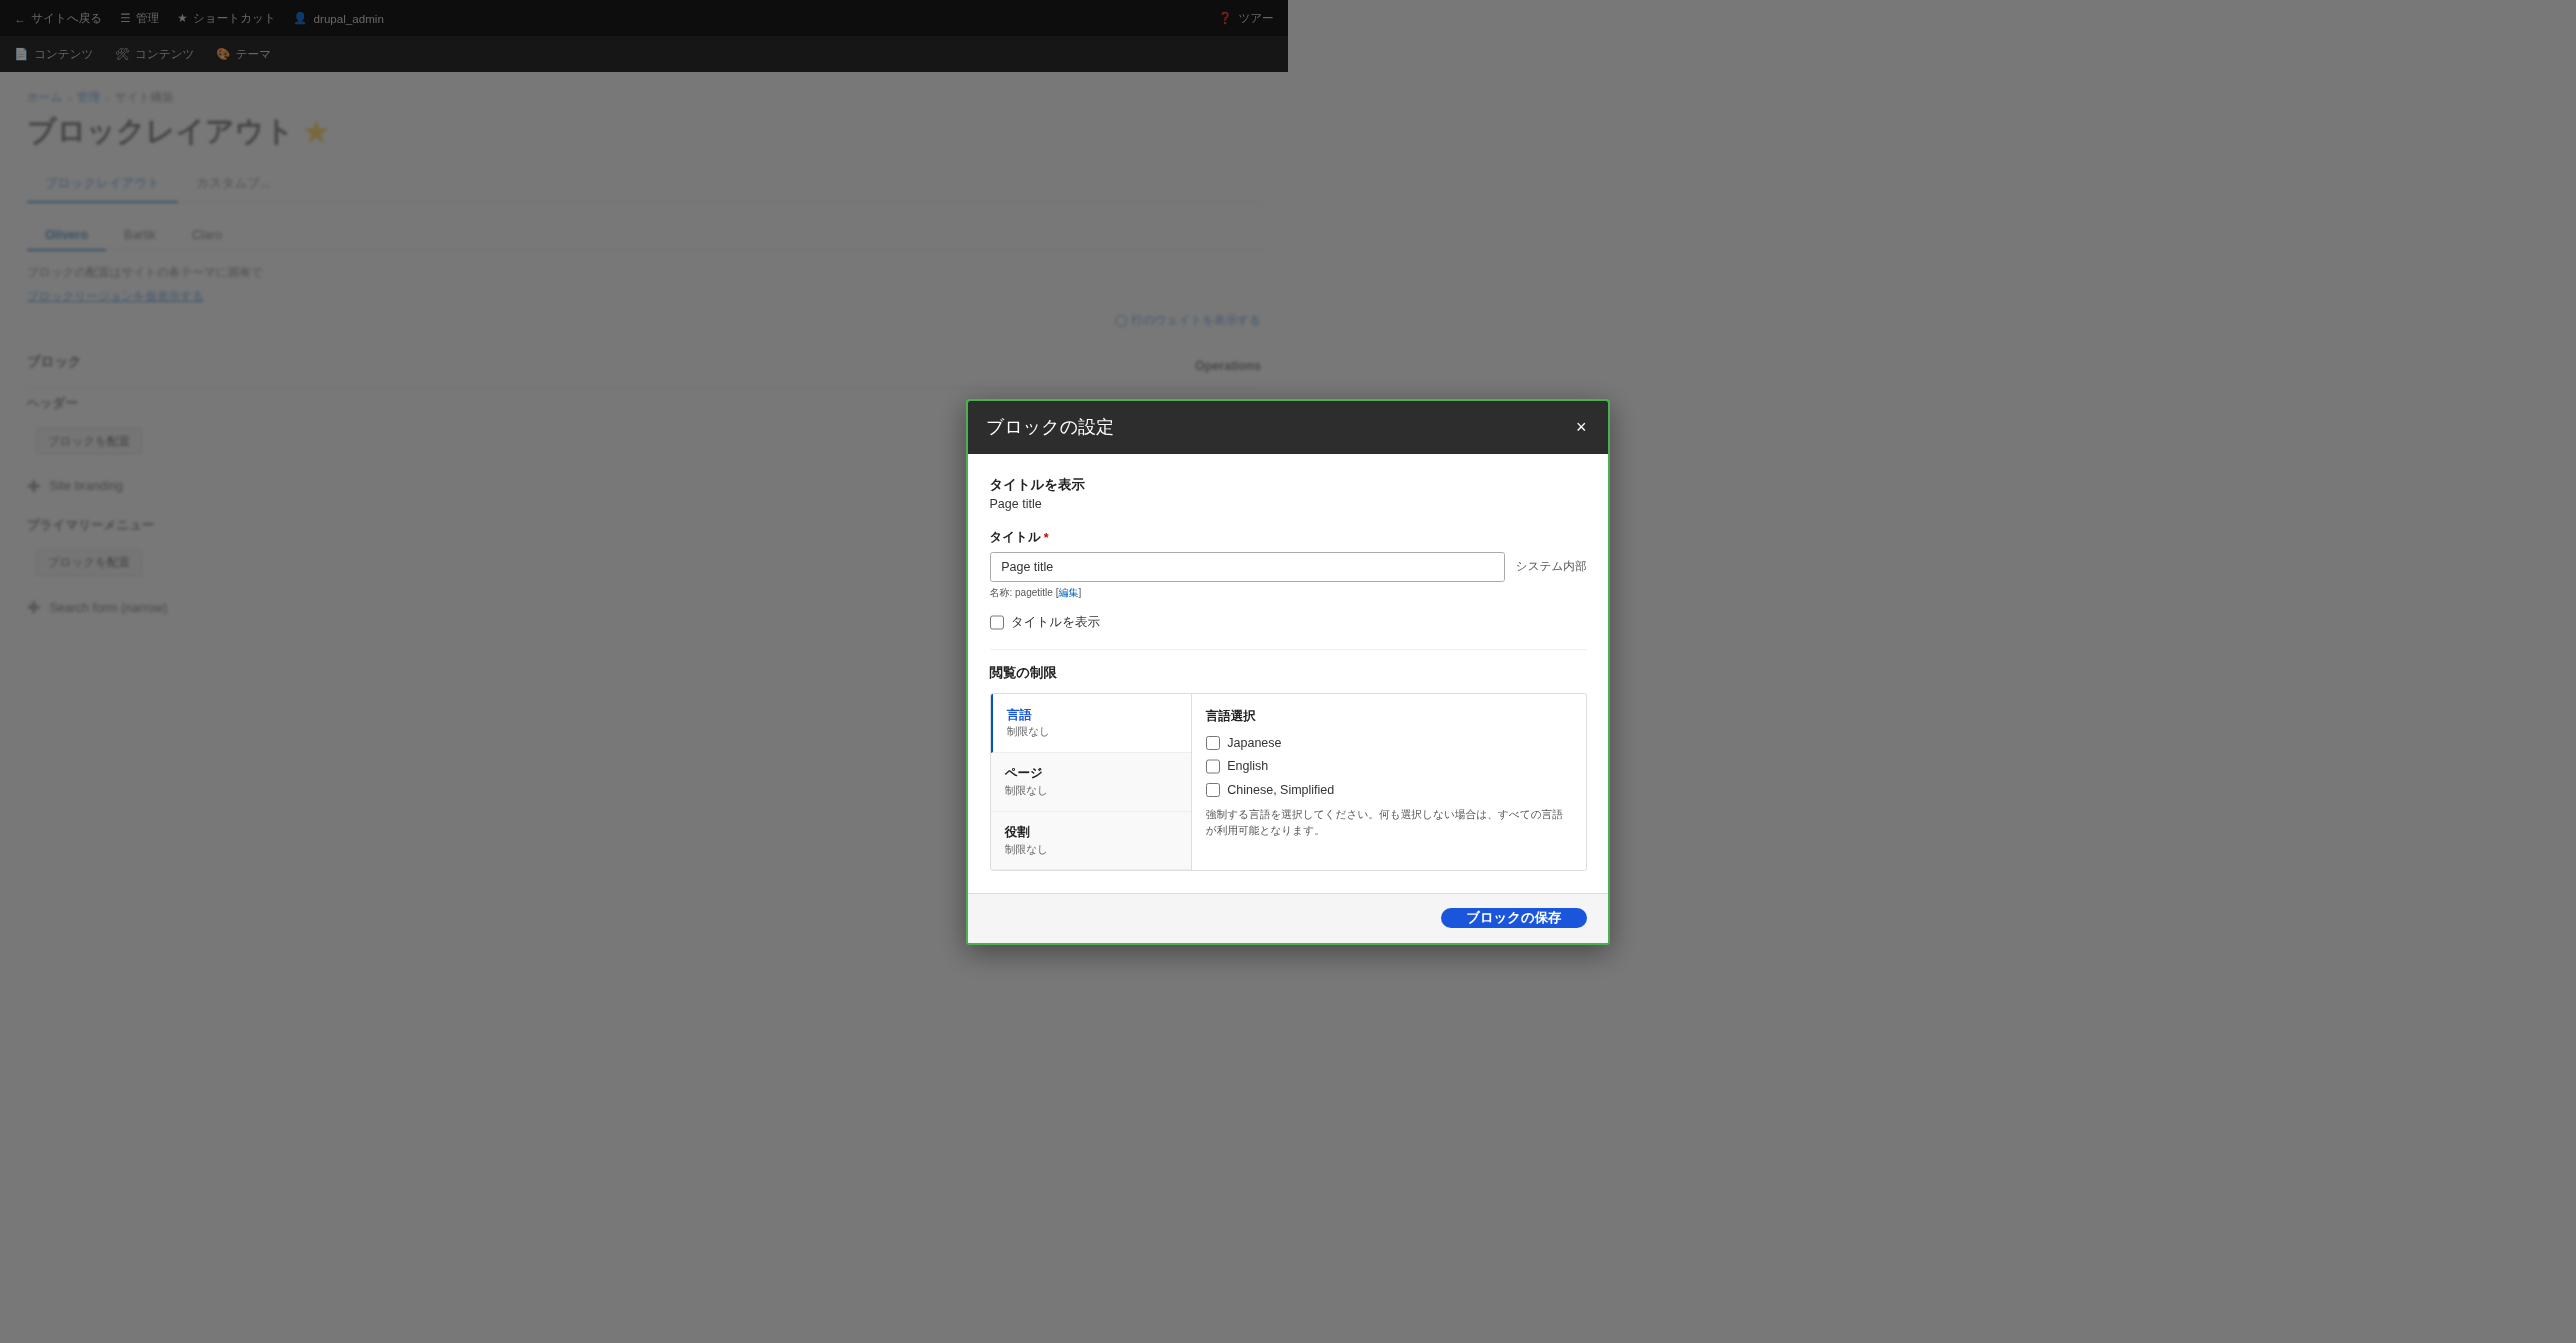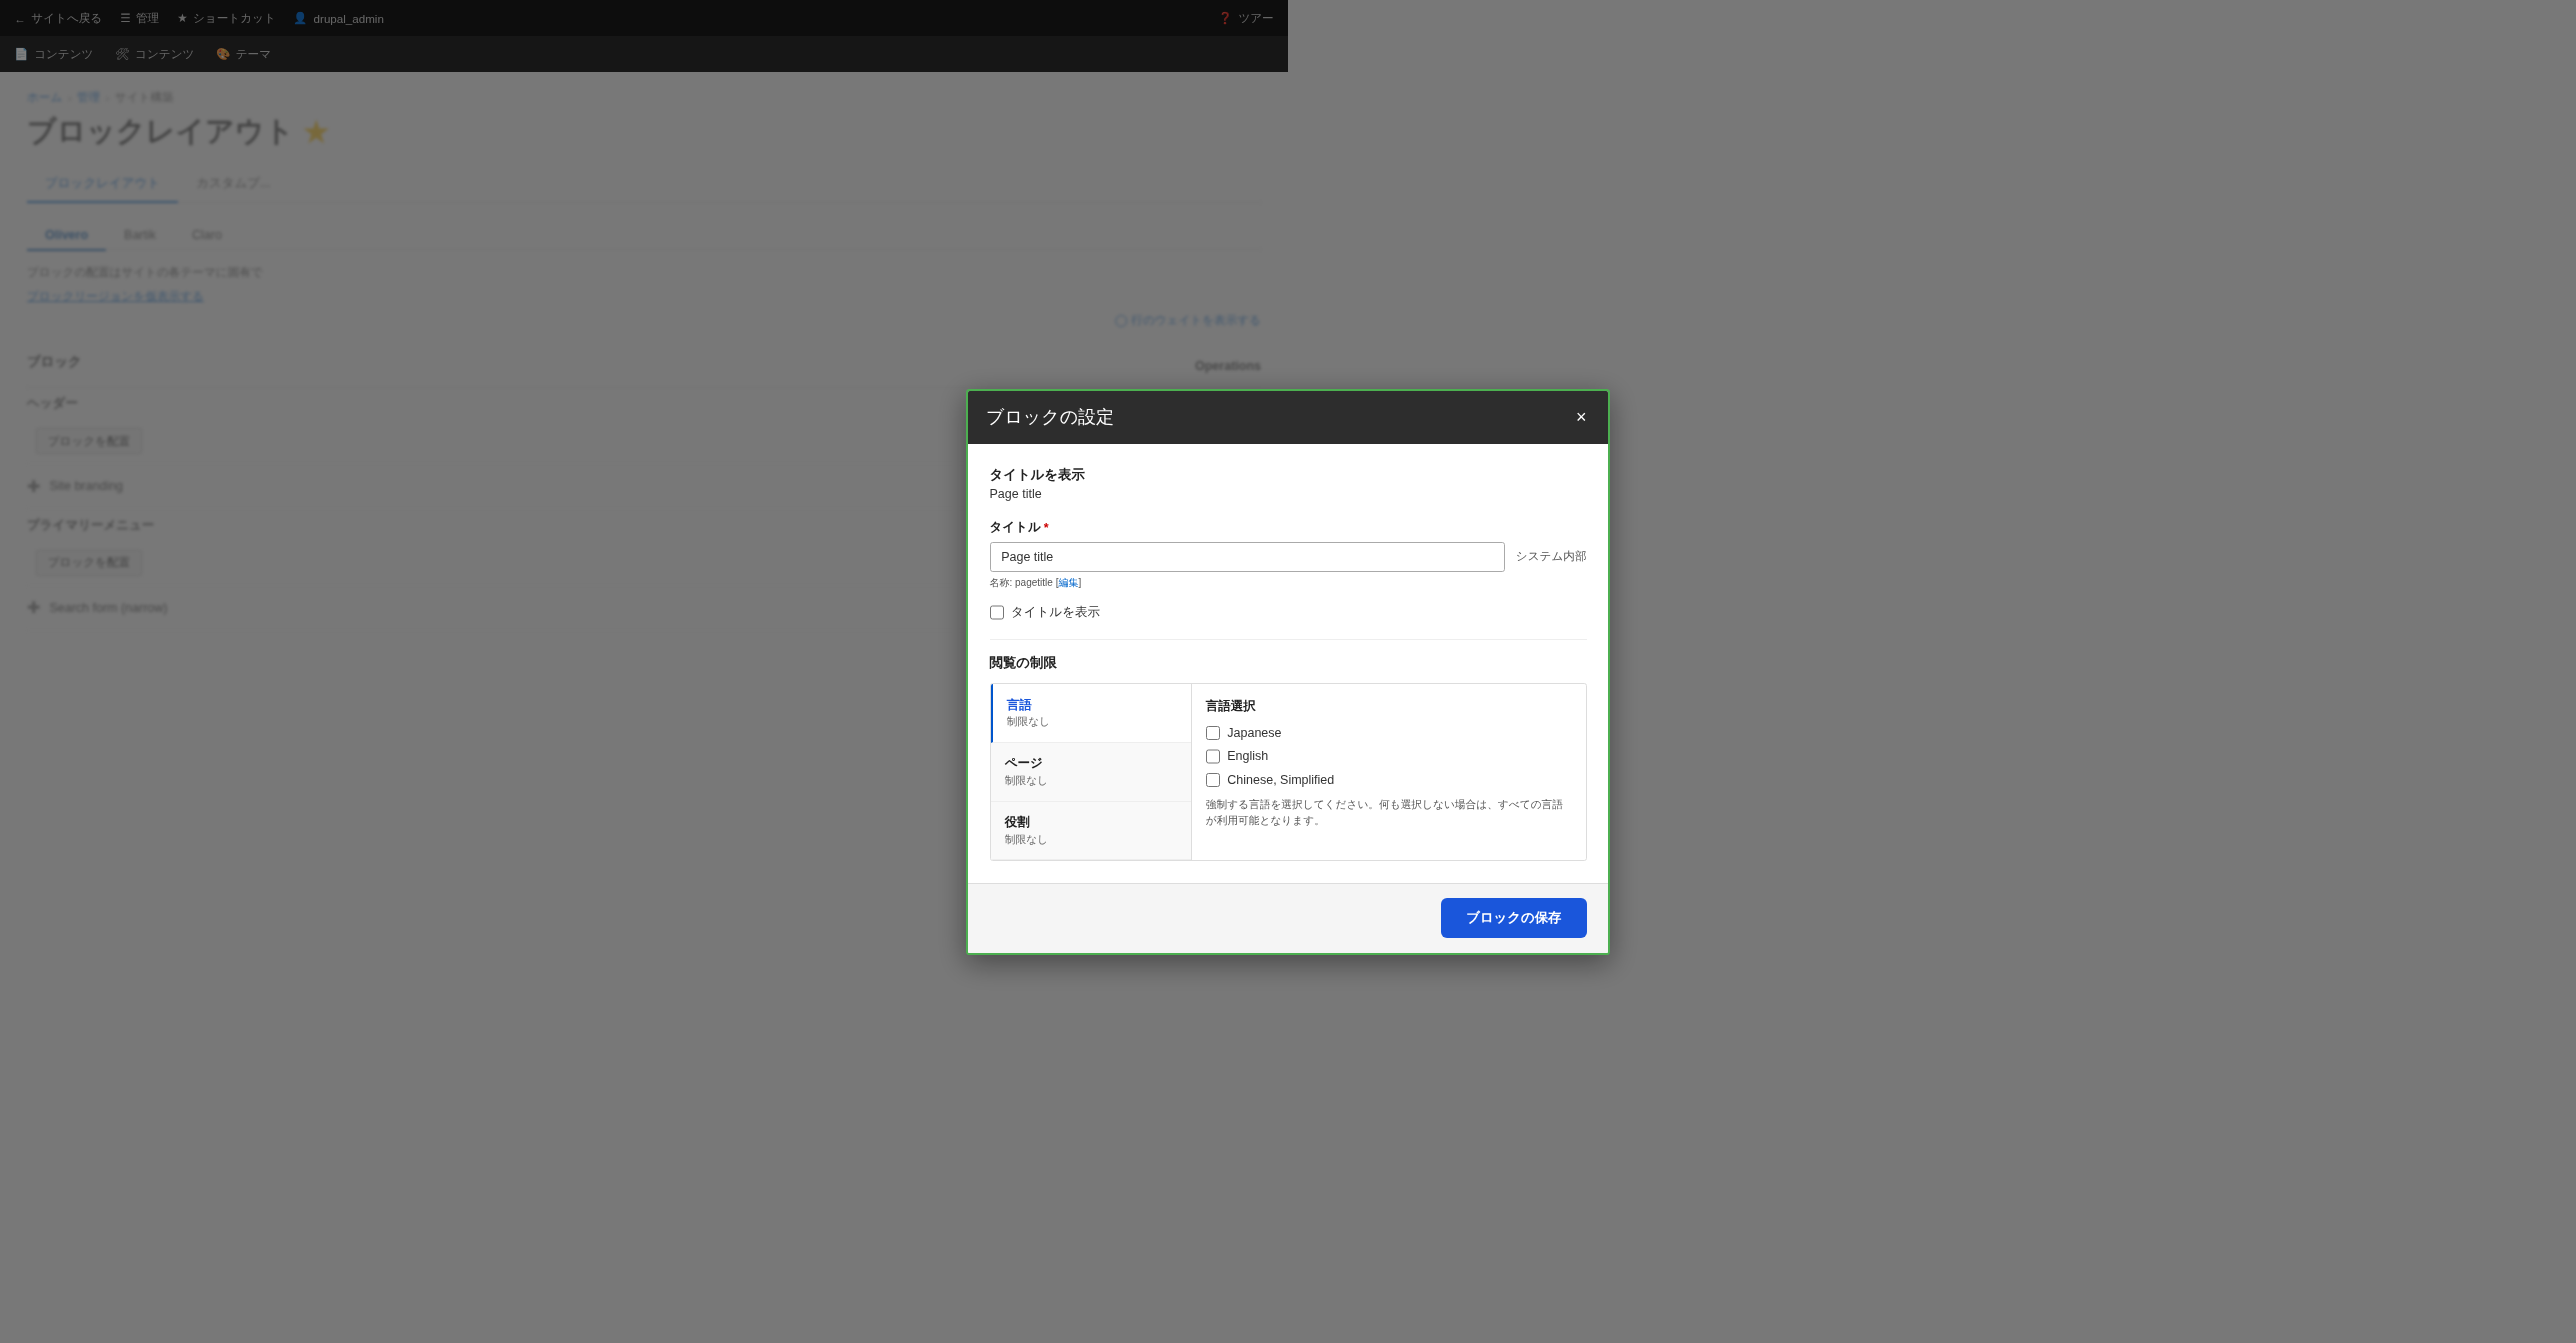--- a/index.html
+++ b/index.html
@@ -355,24 +355,24 @@
       background: #f5f5f5;
       border-top: 0.9px solid #ddd;
       display: flex;
       justify-content: flex-end;
       flex-shrink: 0;
     }
     .btn-save {
       background: #1a56db;
       color: #fff;
       border: none;
-      padding: 11px 25px;
+      padding: 1px 25px;
       font-size: 13.4px;
       font-weight: 600;
-      border-radius: 6px;
+      border-radius: 12px;
       cursor: pointer;
     }
 
     .row-weight-link {
       color: #0066cc;
       font-size: 11.6px;
       text-decoration: none;
       display: flex;
       align-items: center;
       gap: 3.6px;

